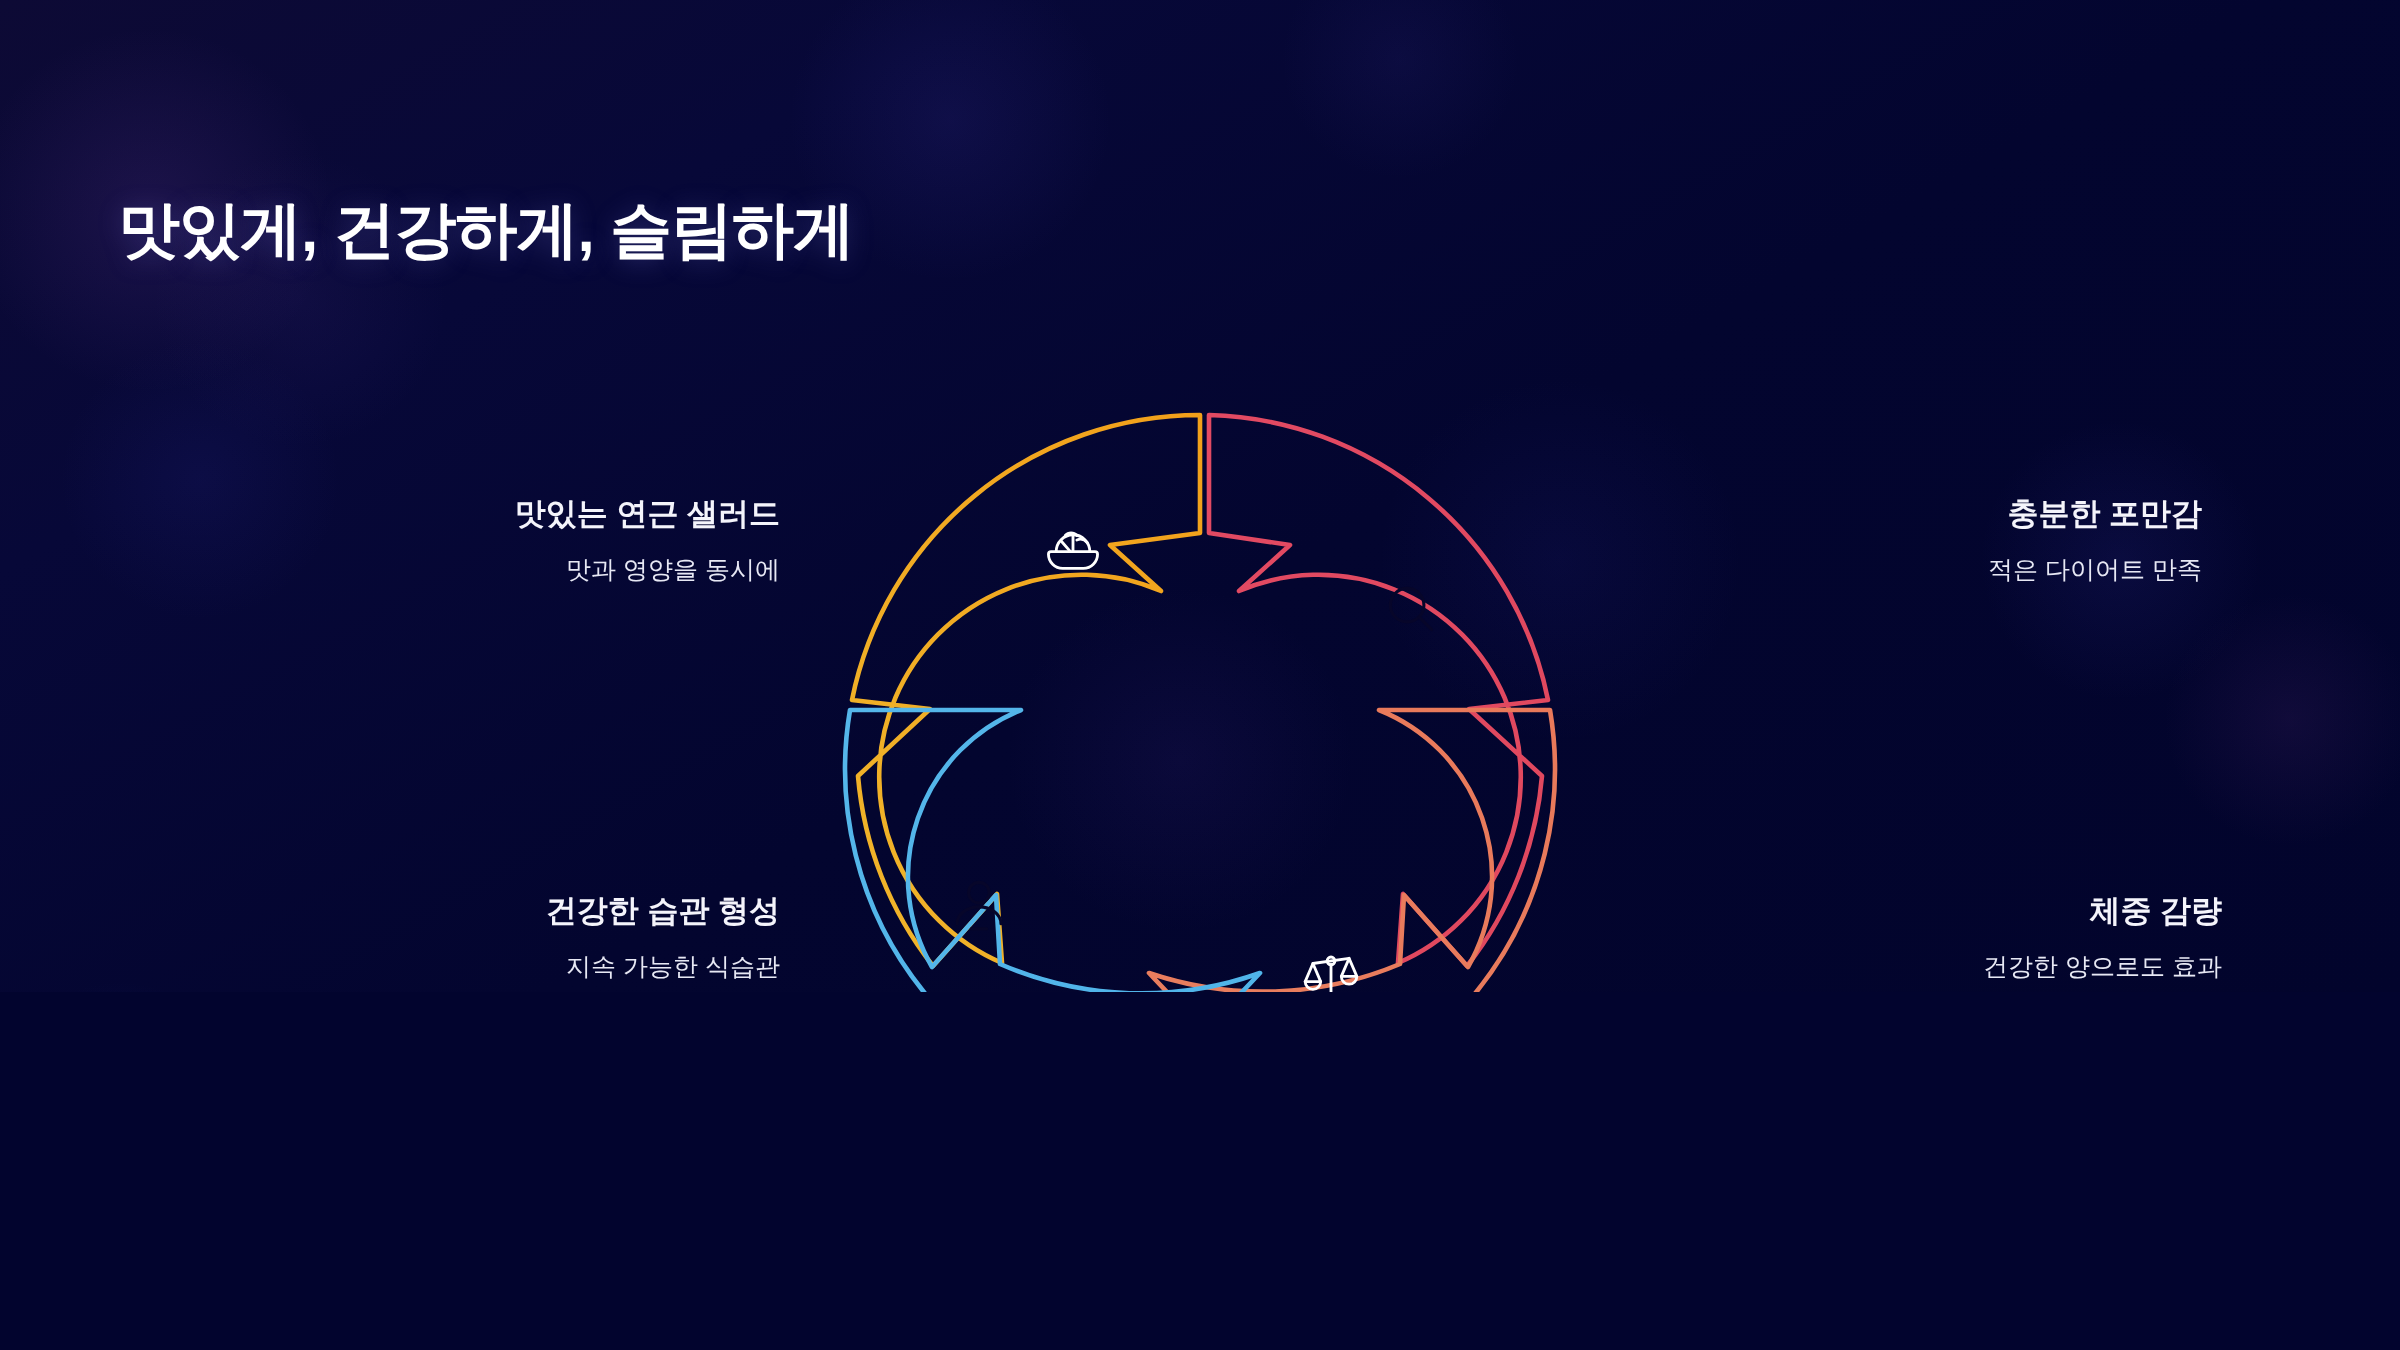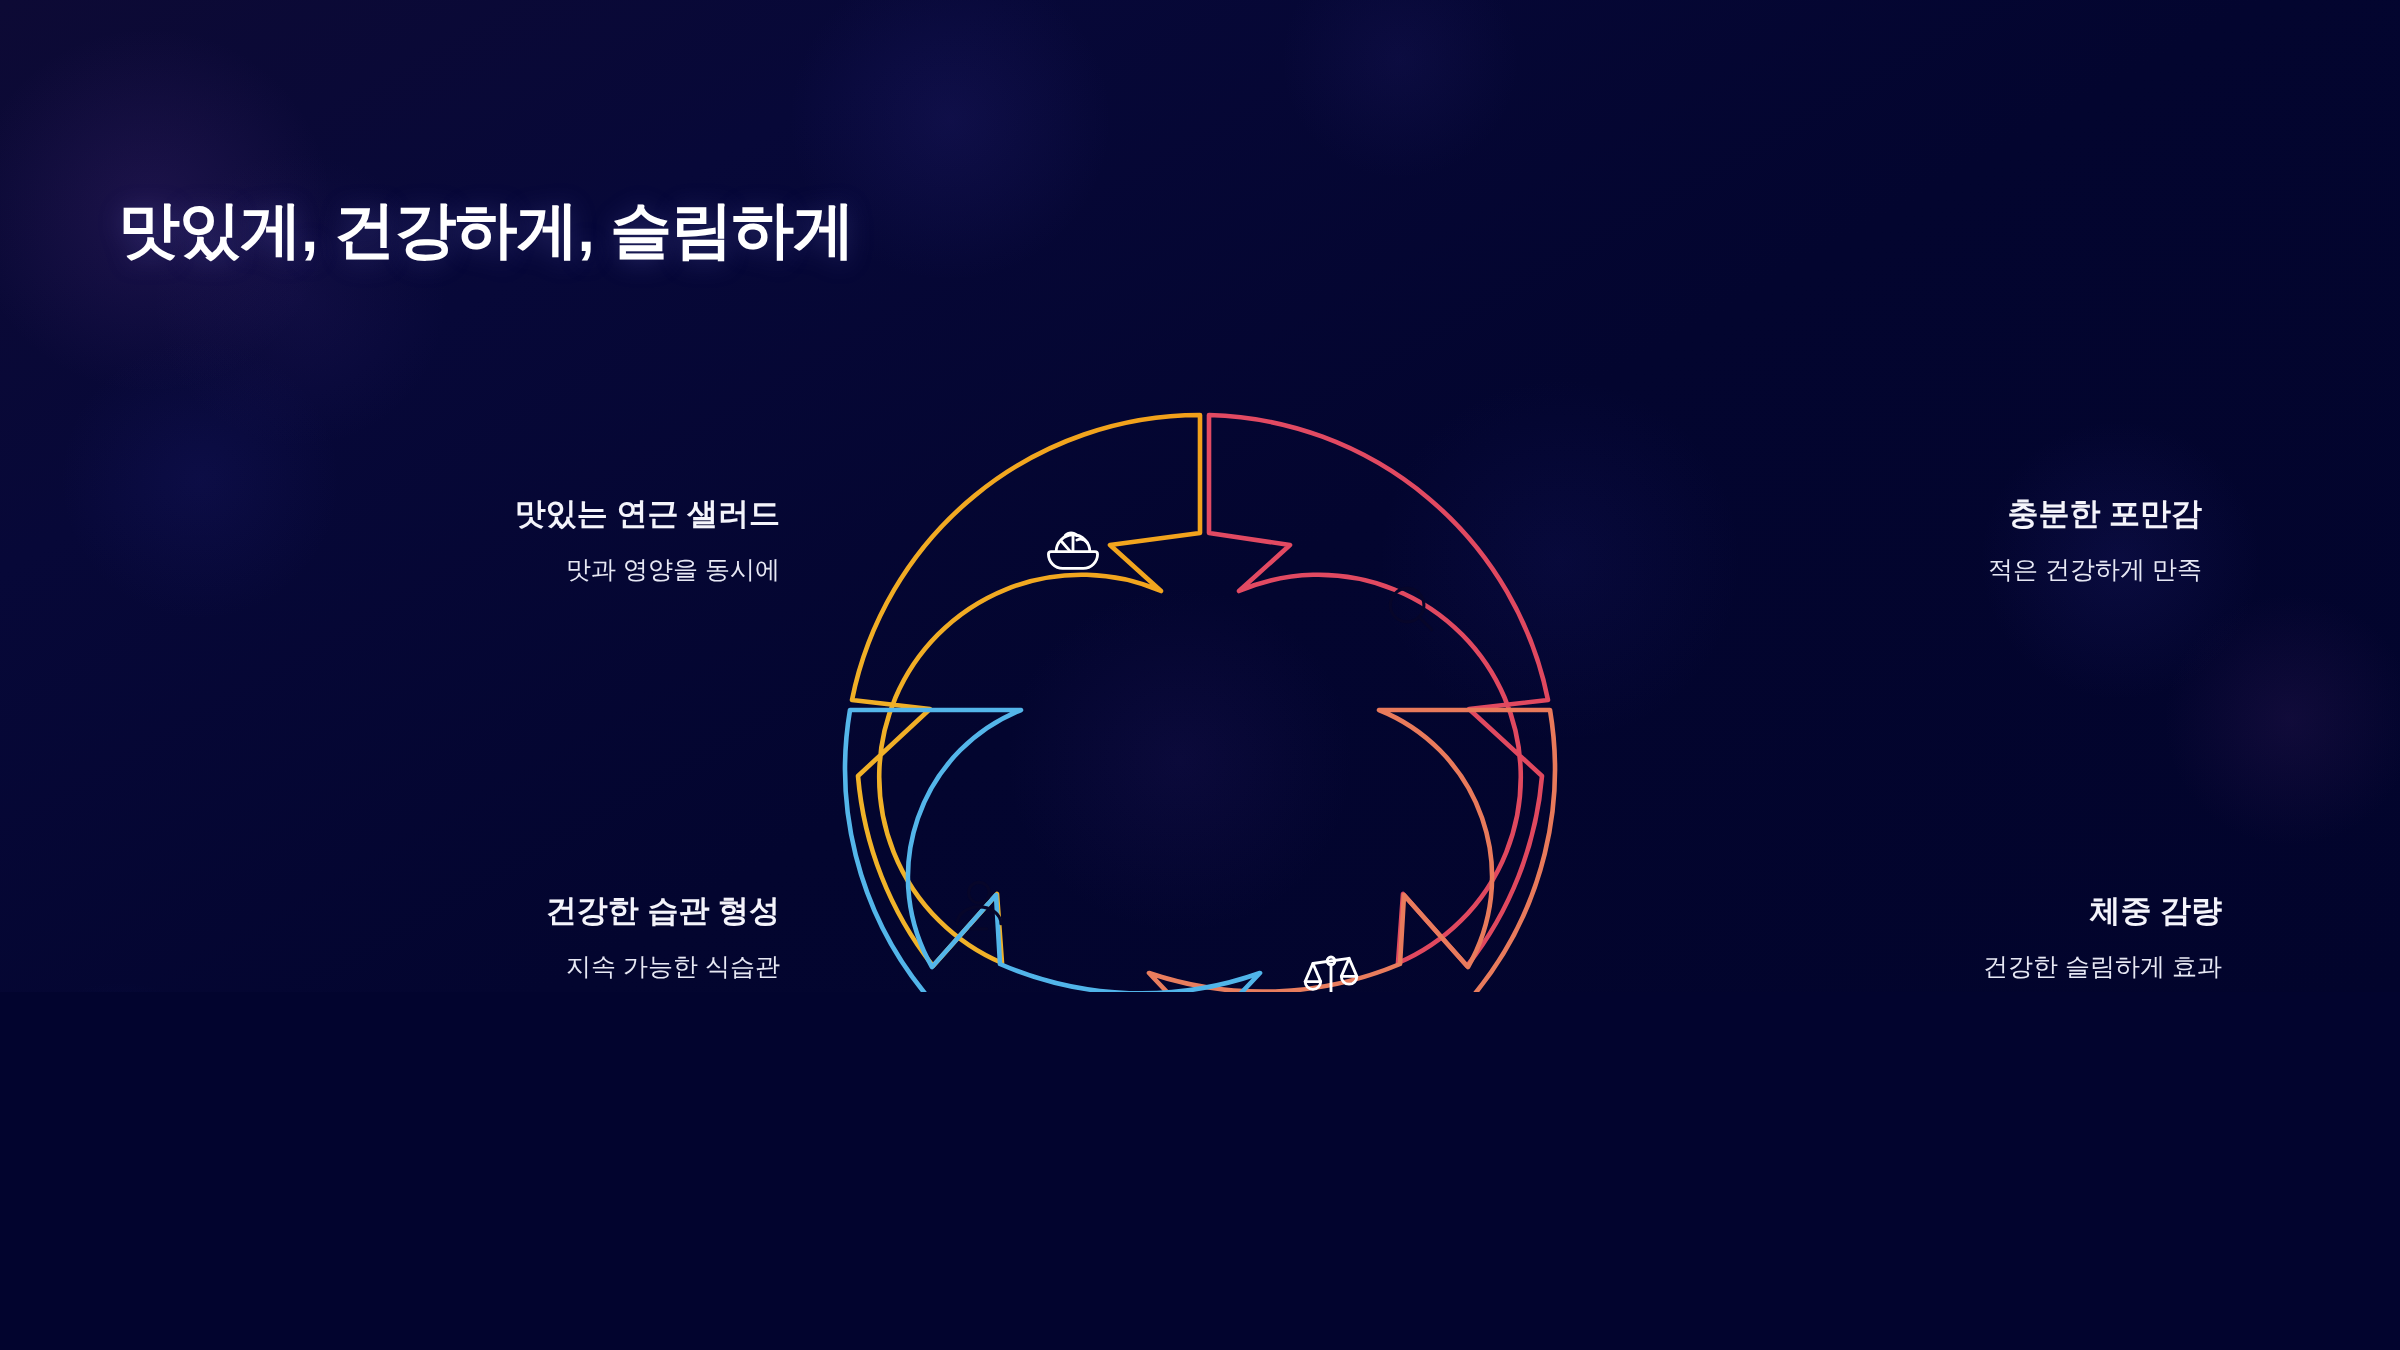--- a/index.html
+++ b/index.html
@@ -210,21 +210,21 @@
     <div class="lbl-sub">맛과 영양을 동시에</div>
   </div>
 
   <div class="label-block label-left" id="label-bl">
     <div class="lbl-title">건강한 습관 형성</div>
     <div class="lbl-sub">지속 가능한 식습관</div>
   </div>
 
   <div class="label-block label-right" id="label-tr">
     <div class="lbl-title">충분한 포만감</div>
-    <div class="lbl-sub">적은 건강하게 만족</div>
+    <div class="lbl-sub">적은 다이어트 만족</div>
   </div>
 
   <div class="label-block label-right" id="label-br">
     <div class="lbl-title">체중 감량</div>
-    <div class="lbl-sub">건강한 슬림하게 효과</div>
+    <div class="lbl-sub">건강한 양으로도 효과</div>
   </div>
 
 </div>
 
 </body></html>

